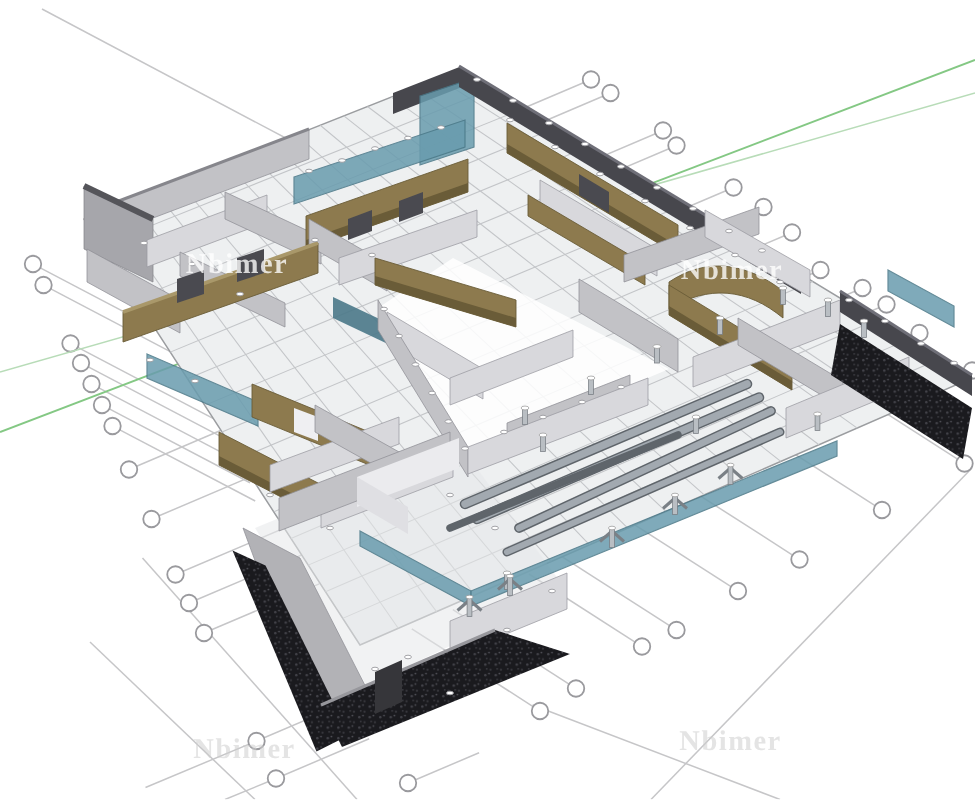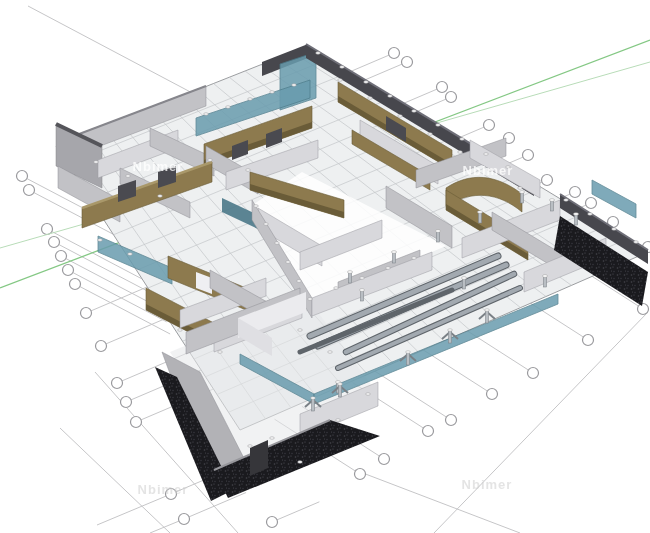--- a/index.html
+++ b/index.html
@@ -7,27 +7,28 @@
     position:relative;
     width:650px;height:533px;
     background:var(--bg,#ffffff);
     overflow:hidden;
     font-family:"Liberation Sans", sans-serif;
   }
   .viewport svg{position:absolute;left:0;top:0;}
   .watermark{
     position:absolute;
     transform:translate(-50%,-50%);
-    font-family:Liberation Sans, sans-serif;
+    font-family:Liberation Serif, serif;
     font-weight:bold;
-    font-size:13px;
+    font-size:19px;
     letter-spacing:1px;
     white-space:nowrap;
     pointer-events:none;
     user-select:none;
+    margin-top:11px;
   }
   .watermark.light{color:rgba(255,255,255,0.78);}
   .watermark.gray{color:rgba(205,205,205,0.55);}
   .wood{fill:var(--wood);stroke:var(--woodDark);stroke-width:0.6;}
   .glass{fill:var(--glass);opacity:0.85;stroke:var(--glassDark);stroke-width:0.8;}
   .parapet{fill:var(--parapet);}
   .wallL{fill:var(--wallL);stroke:#9a9aa0;stroke-width:0.5;}
   .wallM{fill:var(--wallM);stroke:#8f8f95;stroke-width:0.5;}
   .wallD{fill:var(--wallD);stroke:#85858b;stroke-width:0.5;}
   .hole{fill:#4a4a50;}

